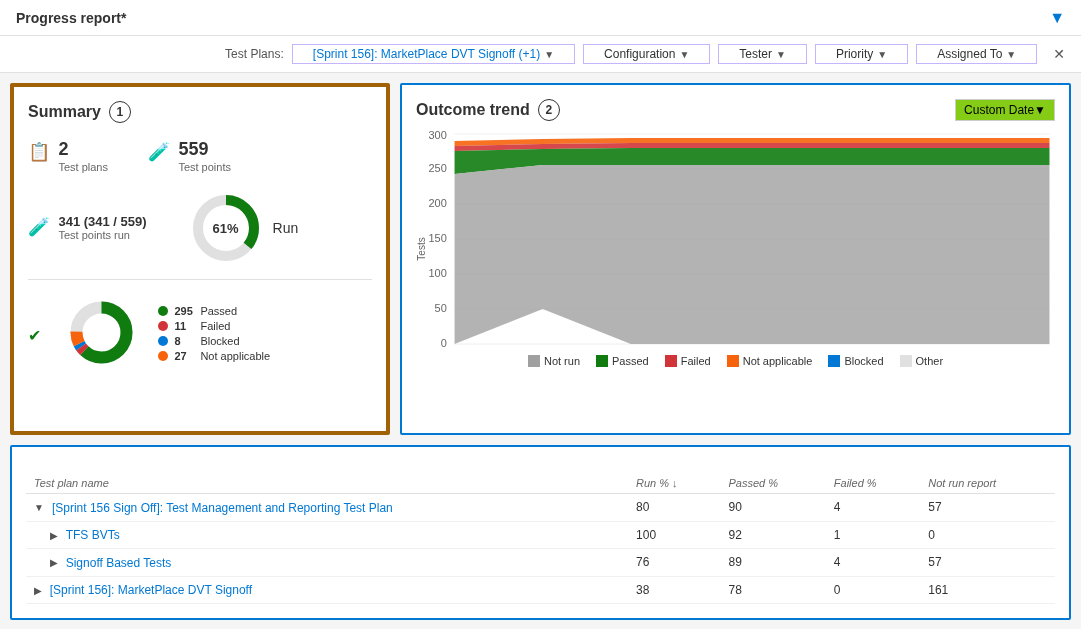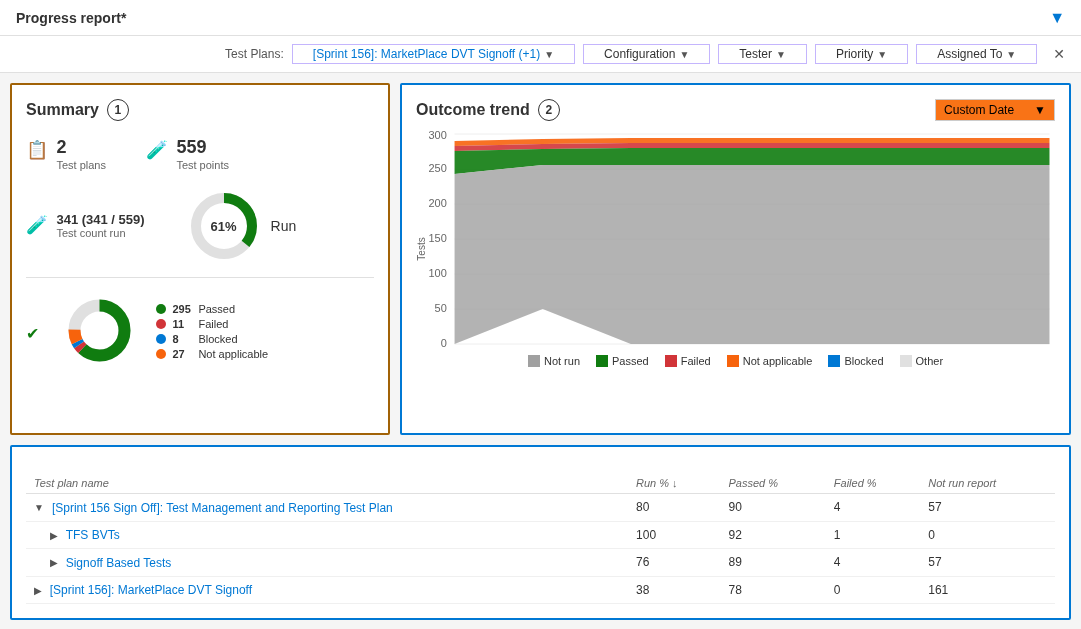--- a/index.html
+++ b/index.html
@@ -28,21 +28,21 @@
     .filter-chevron { font-size: 10px; color: #555; }
     .filter-close { font-size: 14px; color: #555; cursor: pointer; margin-left: 8px; }
 
     .main-content {
       padding: 10px; display: flex; flex-direction: column; gap: 10px; height: calc(629px - 72px); overflow: hidden;
     }
 
     .top-row { display: flex; gap: 10px; flex: 1; min-height: 0; }
 
     .summary-panel {
-      background: #fff; border: 2px solid #a16207; border-radius: 2px;
+      background: #fff; border: 4px solid #a16207; border-radius: 2px;
       padding: 14px; width: 380px; flex-shrink: 0;
     }
     .outcome-panel {
       background: #fff; border: 2px solid #0078d4; border-radius: 2px;
       padding: 14px; flex: 1;
     }
 
     .panel-header {
       display: flex; align-items: center; gap: 8px; margin-bottom: 16px;
     }
@@ -79,23 +79,23 @@
     .pass-number { font-size: 15px; font-weight: 600; color: #333; line-height: 1.2; }
     .pass-label { font-size: 11px; color: #666; }
 
     .legend-list { display: flex; flex-direction: column; gap: 3px; margin-left: 8px; }
     .legend-item { display: flex; align-items: center; gap: 6px; font-size: 11px; }
     .legend-dot { width: 10px; height: 10px; border-radius: 50%; flex-shrink: 0; }
     .legend-count { font-weight: 600; min-width: 20px; }
 
     
     .custom-date-btn {
-      display: flex; align-items: center; gap: 20px;
+      display: flex; align-items: center; gap: 0;
       border: 1px solid #ccc; padding: 3px 8px; font-size: 12px;
-      cursor: pointer; background: #f97316; margin-left: auto;
+      cursor: pointer; background: #84cc16; margin-left: auto;
     }
     .outcome-header { display: flex; align-items: center; margin-bottom: 8px; }
 
     .chart-area { position: relative; width: 100%; height: 220px; }
     .chart-legend {
       display: flex; gap: 16px; margin-top: 6px; flex-wrap: wrap;
       justify-content: center; font-size: 11px;
     }
     .chart-legend-item { display: flex; align-items: center; gap: 4px; }
     .legend-rect { width: 12px; height: 12px; flex-shrink: 0; }
@@ -178,21 +178,21 @@
             <div class="stat-label">Test points</div>
           </div>
         </div>
       </div>
 
       <div class="summary-middle">
         <div class="run-stat">
           <span class="stat-icon">🧪</span>
           <div>
             <div class="stat-number" style="font-size:13px;">341 (341 / 559)</div>
-            <div class="stat-label">Test count run</div>
+            <div class="stat-label">Test points run</div>
           </div>
         </div>
         <div style="margin-left:20px; display:flex; align-items:center; gap:12px;">
           <div class="donut-container">
             <svg width="70" height="70" viewBox="0 0 70 70">
 
               <circle cx="35" cy="35" r="28" fill="none" stroke="#e0e0e0" stroke-width="10"></circle>
 
               <circle cx="35" cy="35" r="28" fill="none" stroke="#107c10" stroke-width="10" stroke-dasharray="107.3 175.9" stroke-dashoffset="43.97" transform="rotate(-90 35 35)"></circle>
             </svg>

